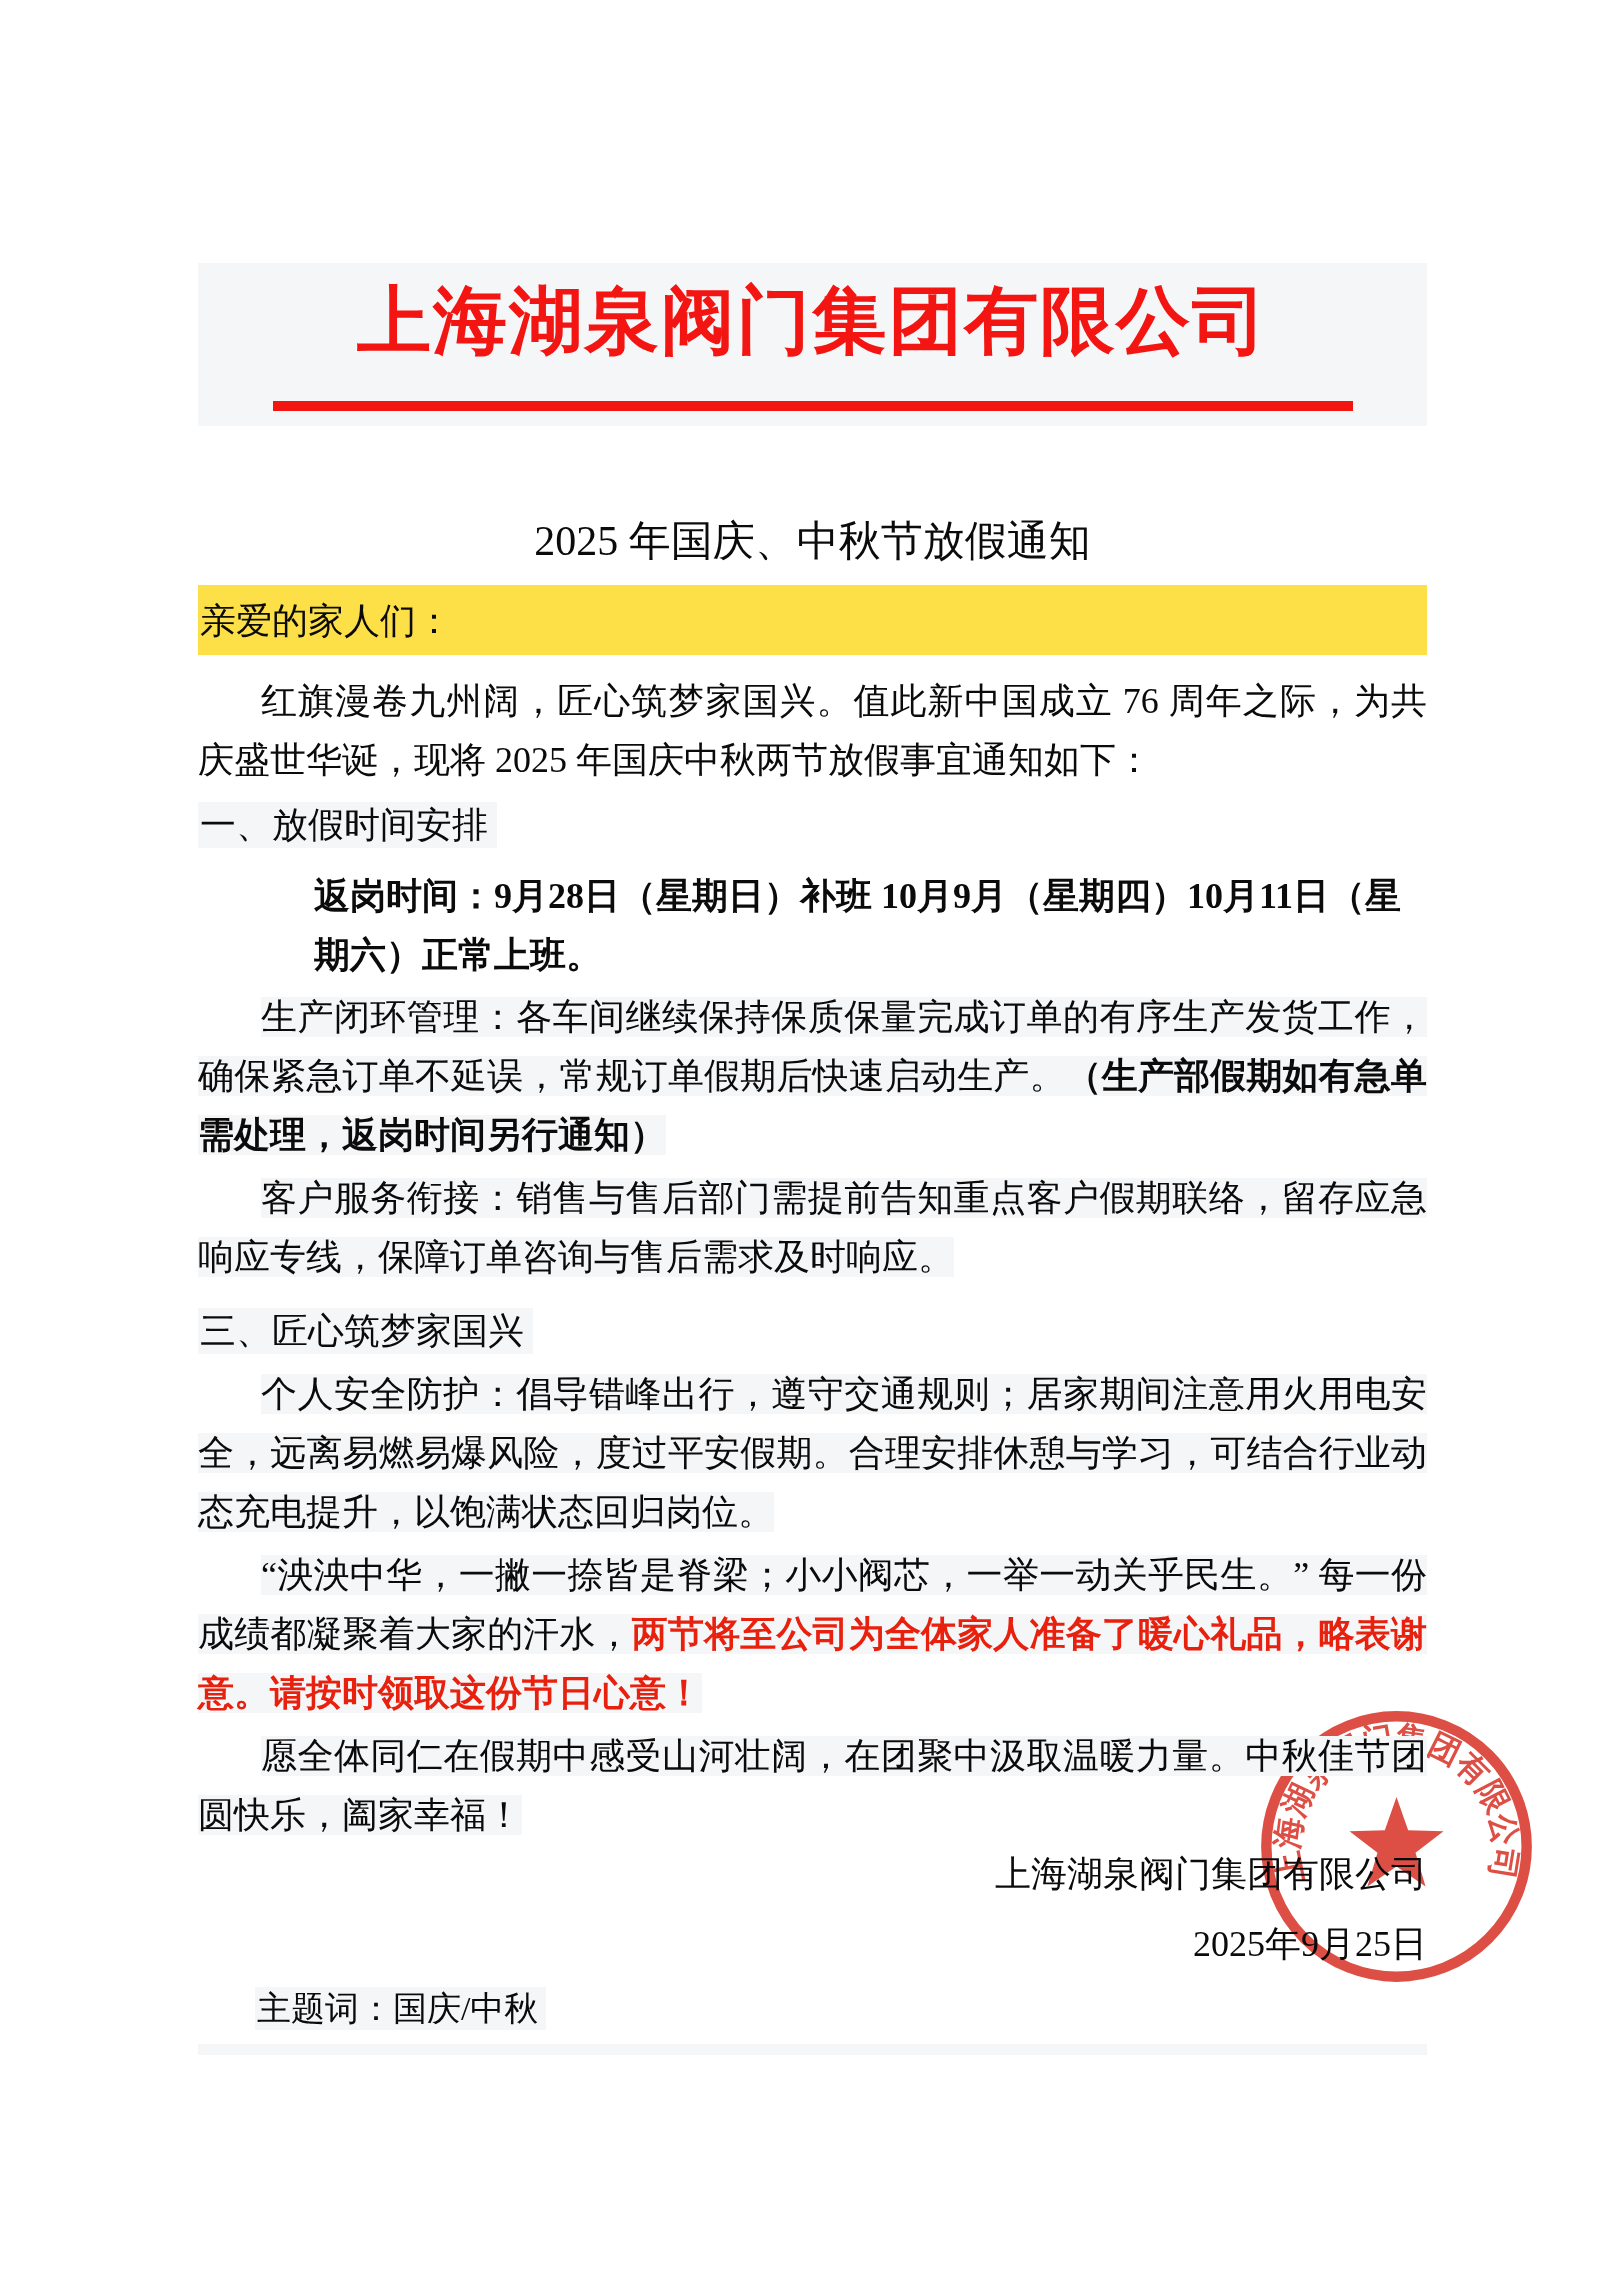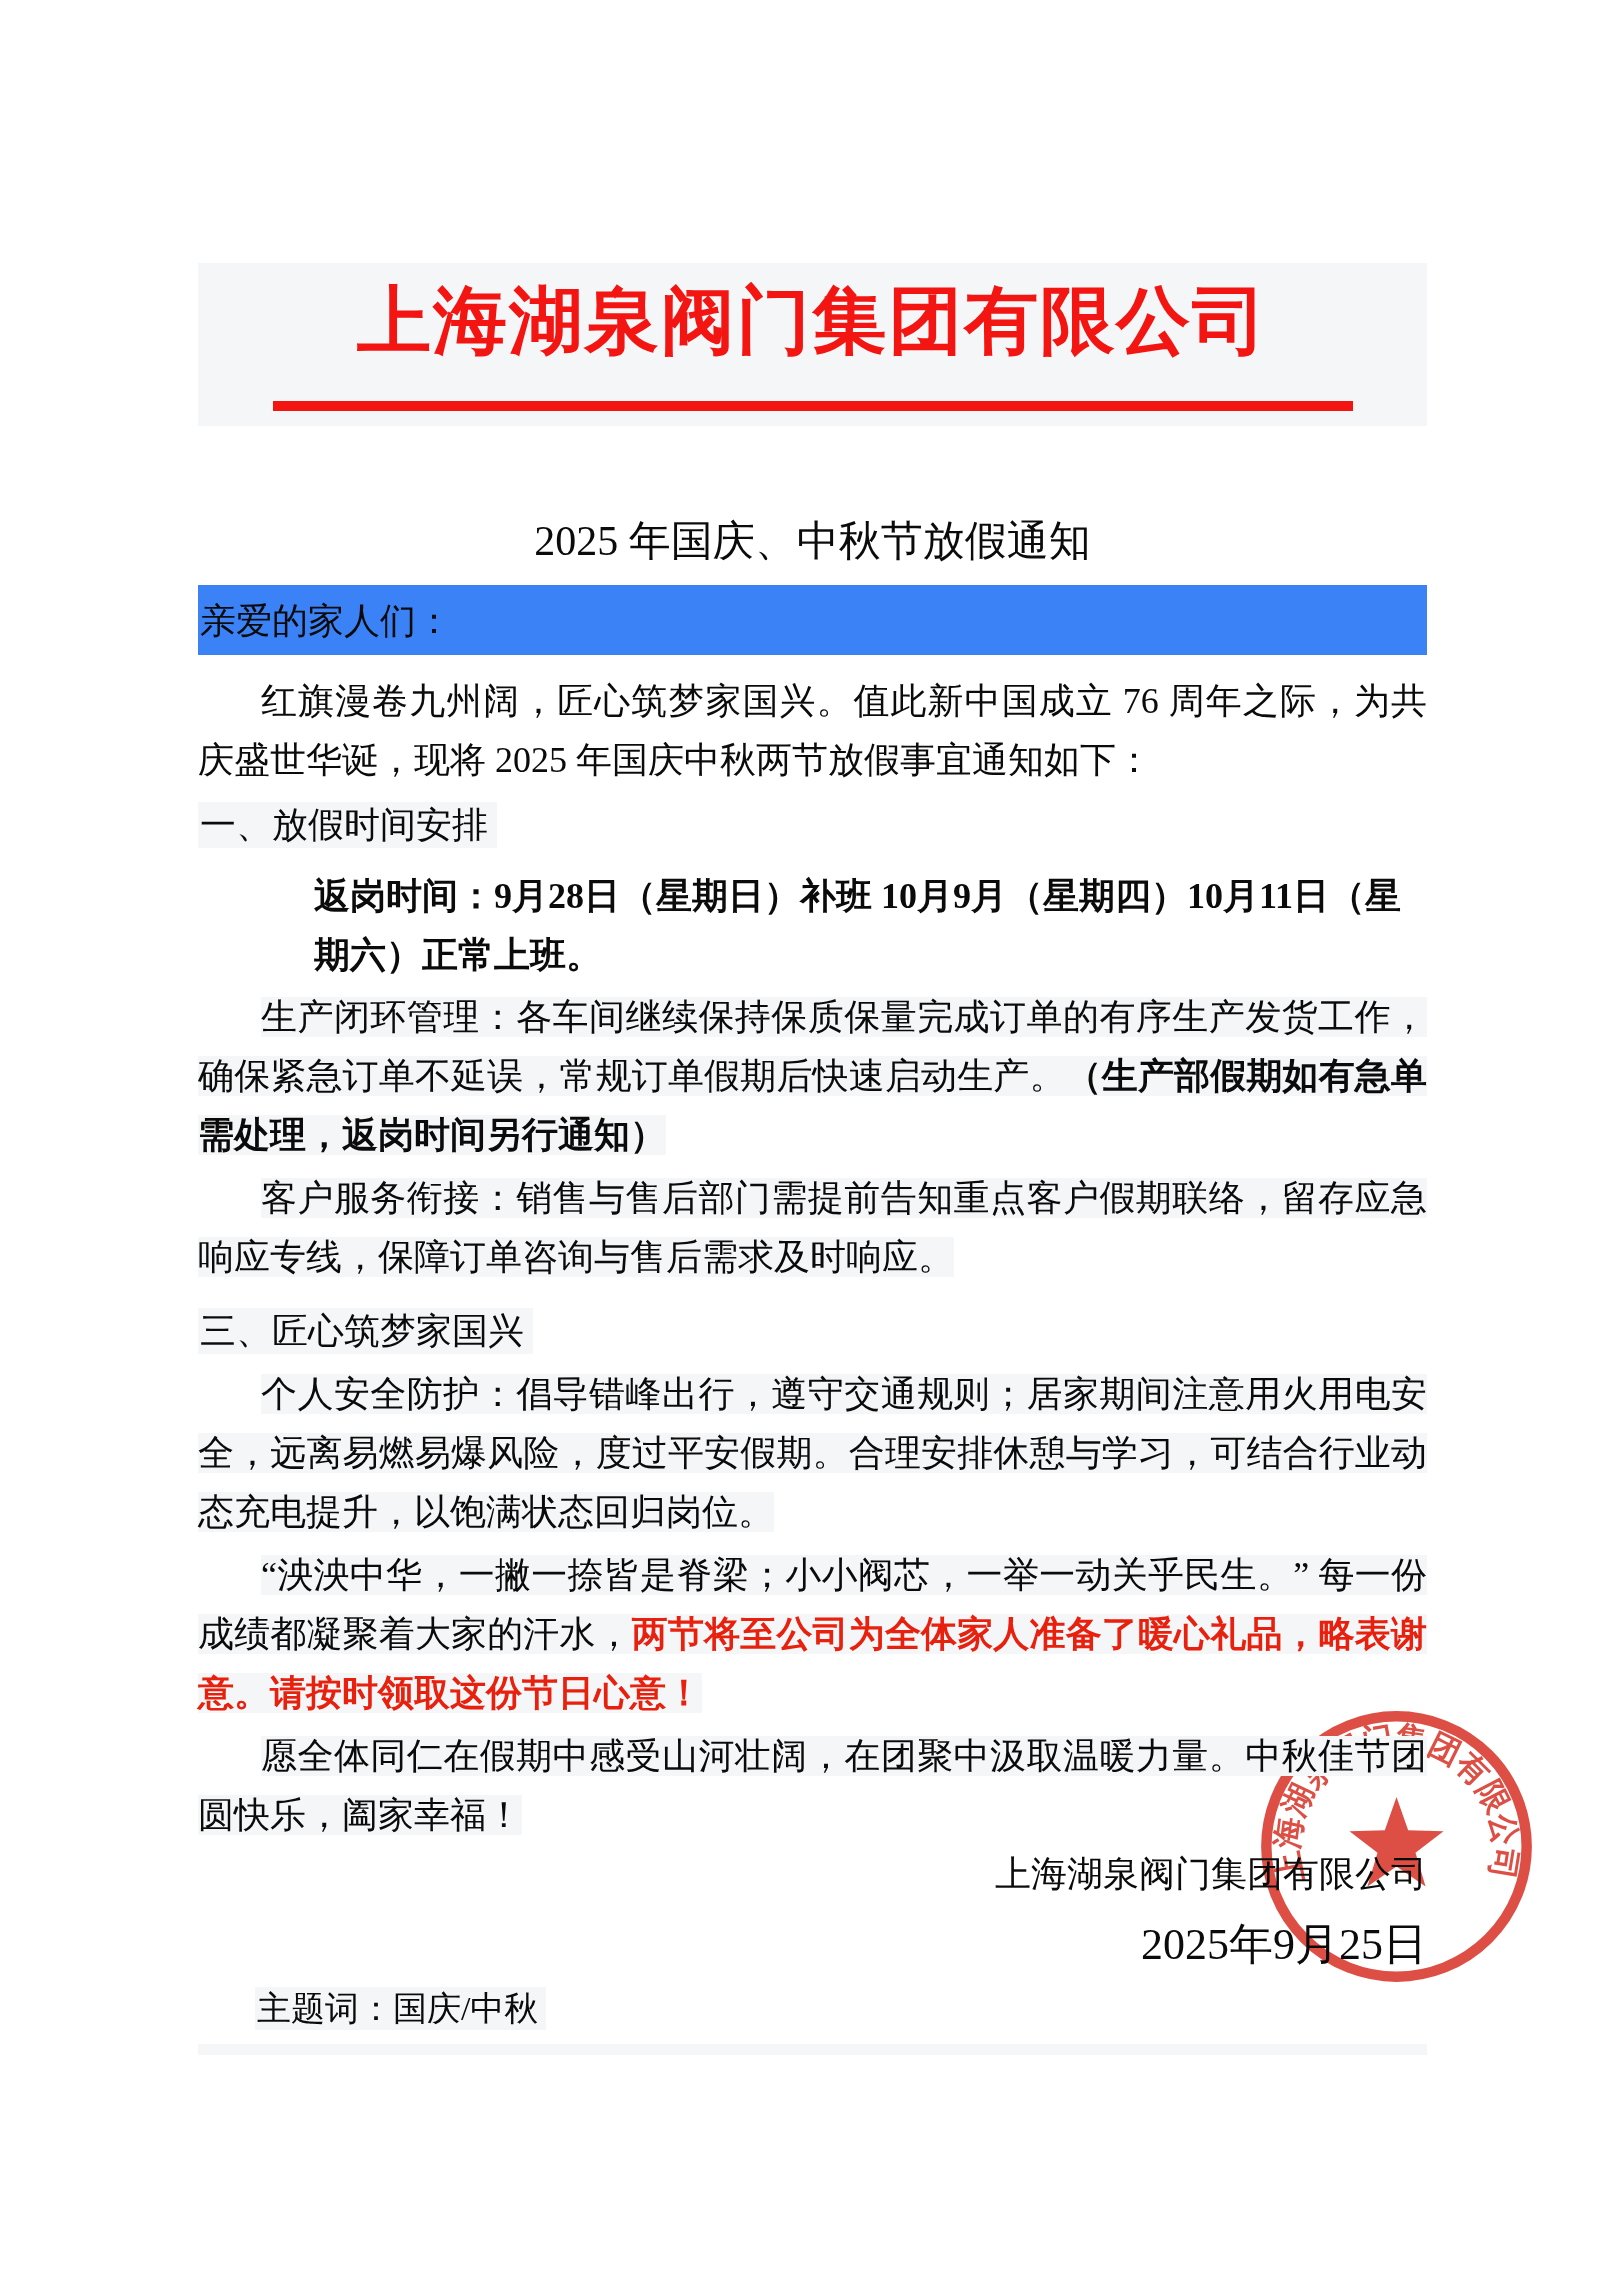--- a/index.html
+++ b/index.html
@@ -39,21 +39,21 @@
   .page-title{
     margin-top:91px;
     text-align:center;
     font-size:42px;
     font-weight:normal;
     line-height:49px;
   }
   
   .greeting{
     margin-top:19px;
-    background:#3b82f6;
+    background:#fde047;
     padding:13.3px 0 11.4px 1.9px;
     font-size:36px;
     line-height:46px;
   }
   .para{
     font-size:36px;
     line-height:59px;
     text-align:justify;
     margin:3.8px 0 0 0;
   }
@@ -81,21 +81,21 @@
   
   .signature{
     margin-top:5.7px;
     text-align:right;
     font-size:36px;
     line-height:49px;
   }
   .issue-date{
     margin-top:21px;
     text-align:right;
-    font-size:44px;
+    font-size:36px;
     line-height:49px;
   }
   .subject-line{
     margin-top:17px;
     margin-left:57px;
     font-size:34px;
     line-height:46px;
   }
   .subject-line .hl{padding:2.9px 7.6px 2.9px 1.9px;}
   .footer-row{

